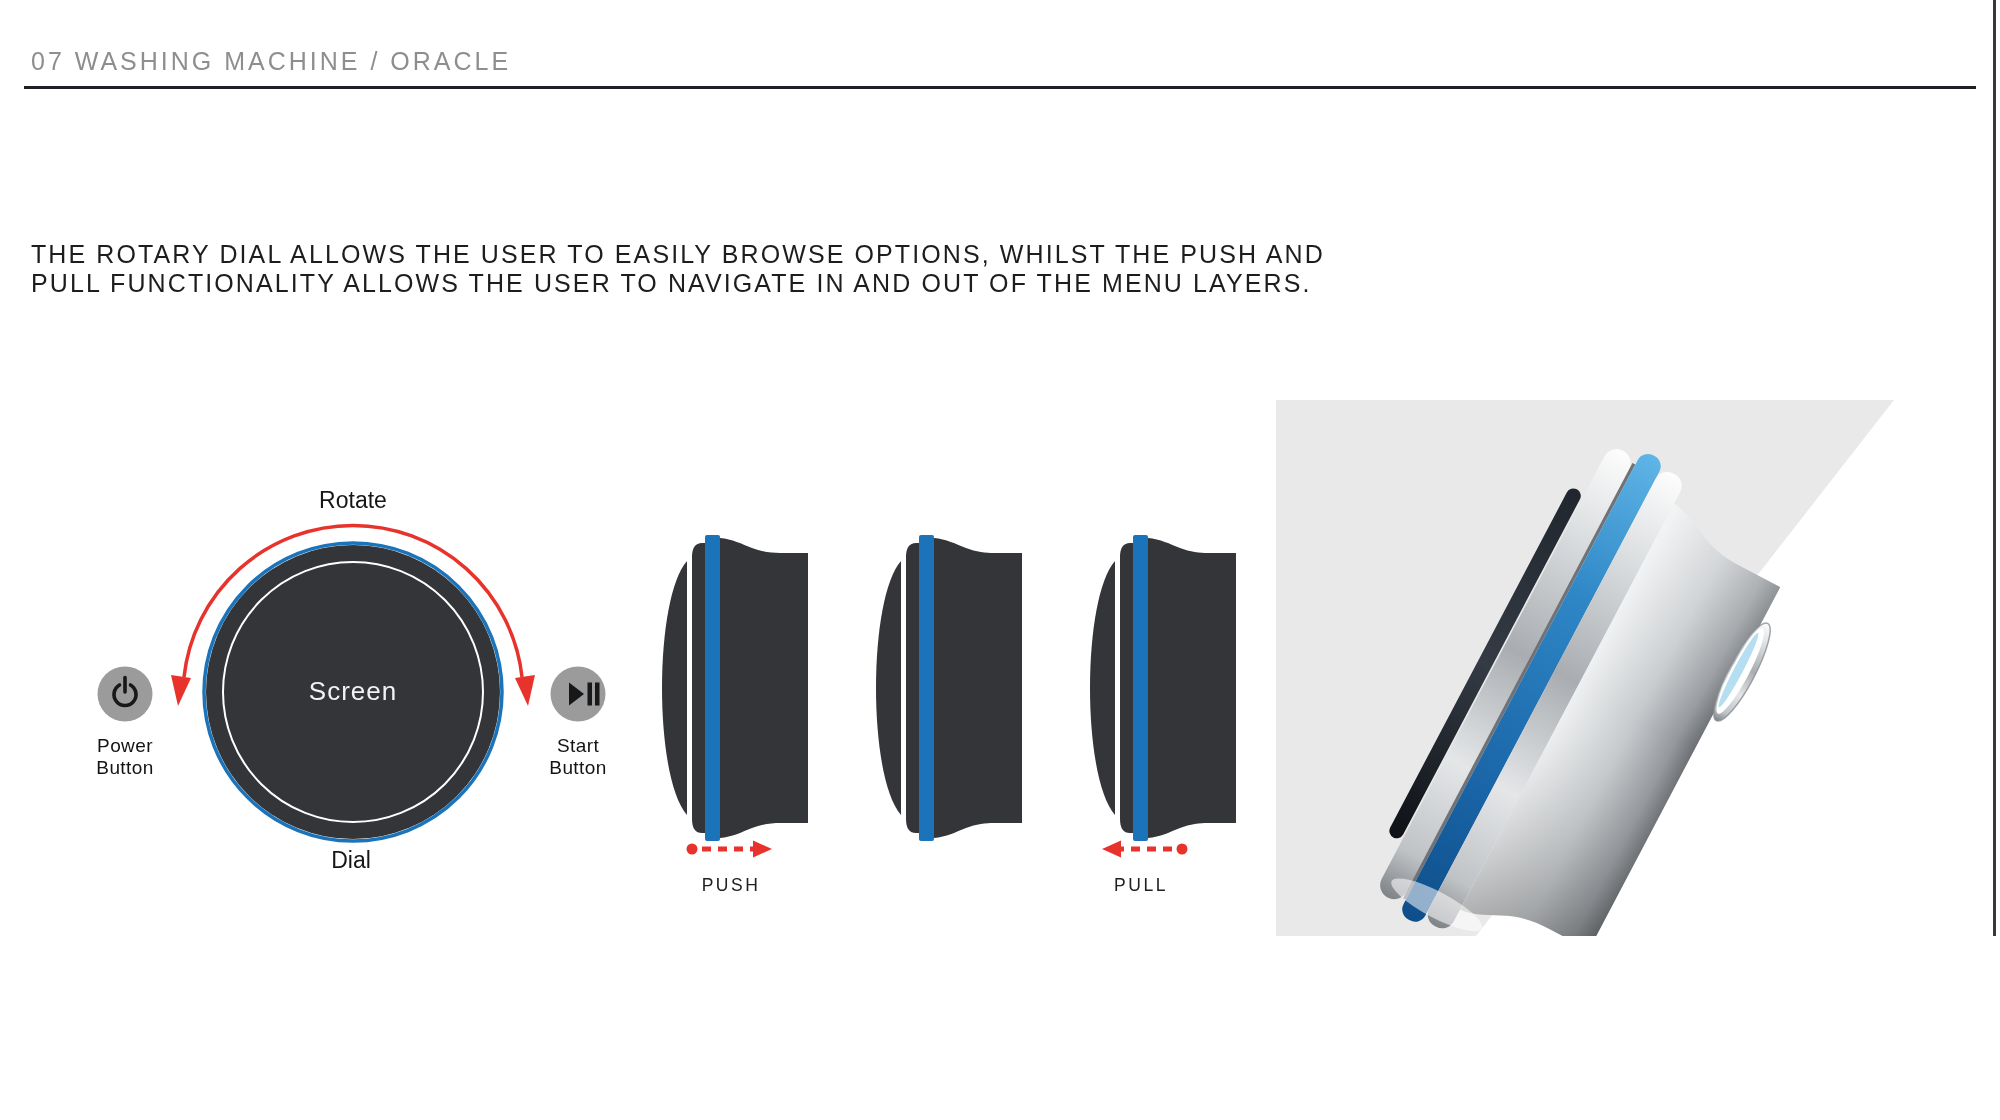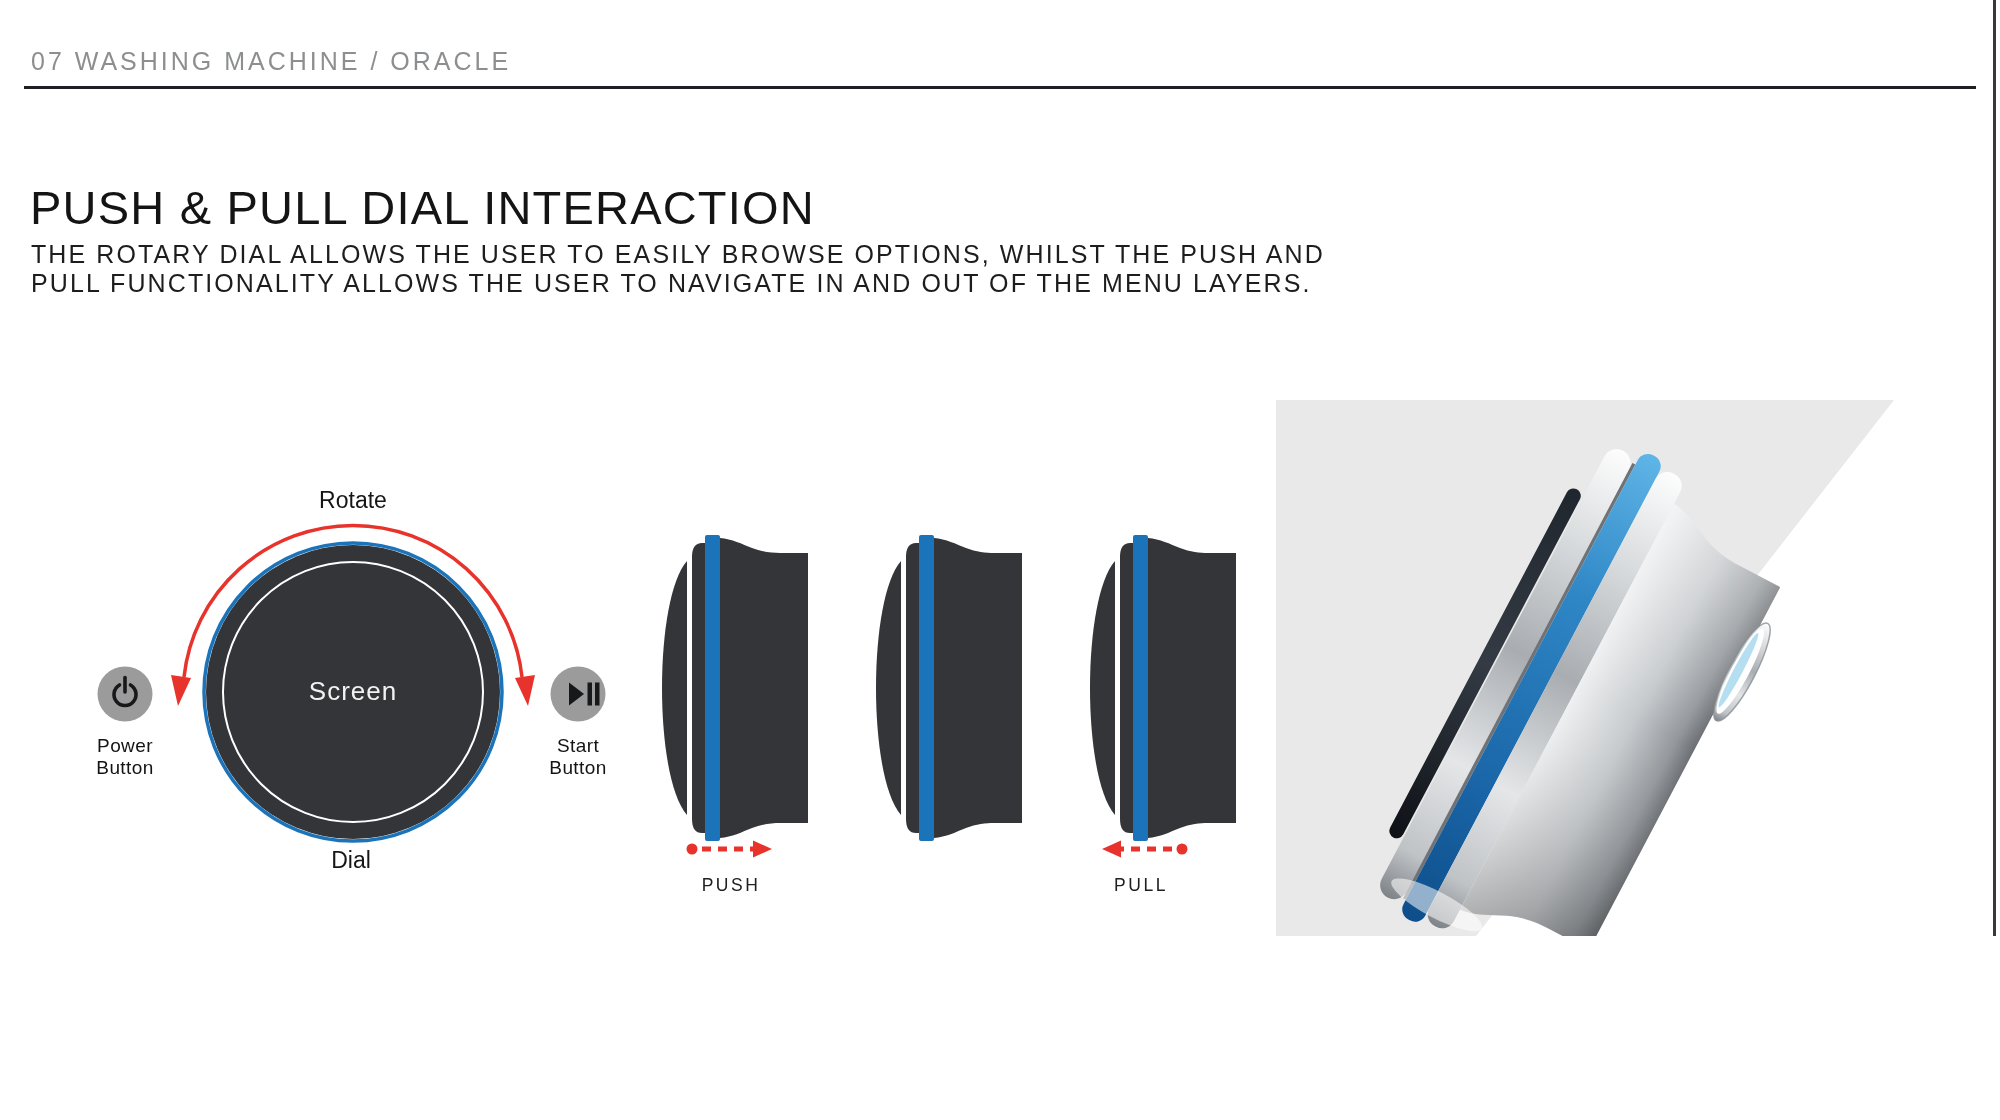--- a/index.html
+++ b/index.html
@@ -32,21 +32,20 @@
 </style>
 </head>
 <body>
 
 <div id="canvas">
 
   <div class="abs hdr">07 WASHING MACHINE / ORACLE</div>
   <div class="abs hdr-rule"></div>
   <div class="abs right-border"></div>
 
-  <div class="abs title">PUSH &amp; PULL DIAL INTERACTION</div>
   <div class="abs sub sub2">PULL FUNCTIONALITY ALLOWS THE USER TO NAVIGATE IN AND OUT OF THE MENU LAYERS.</div>
   <div class="abs sub sub1">THE ROTARY DIAL ALLOWS THE USER TO EASILY BROWSE OPTIONS, WHILST THE PUSH AND</div>
 
   <svg class="abs" style="left:0;top:0" width="2000" height="1120" viewBox="0 0 2000 1120">
     <defs>
       <linearGradient id="gradChrome" x1="0" y1="0" x2="0" y2="1">
         <stop offset="0" stop-color="#fdfdfd"></stop>
         <stop offset="0.2" stop-color="#d9dcde"></stop>
         <stop offset="0.45" stop-color="#a9adb1"></stop>
         <stop offset="0.7" stop-color="#e4e6e8"></stop>

